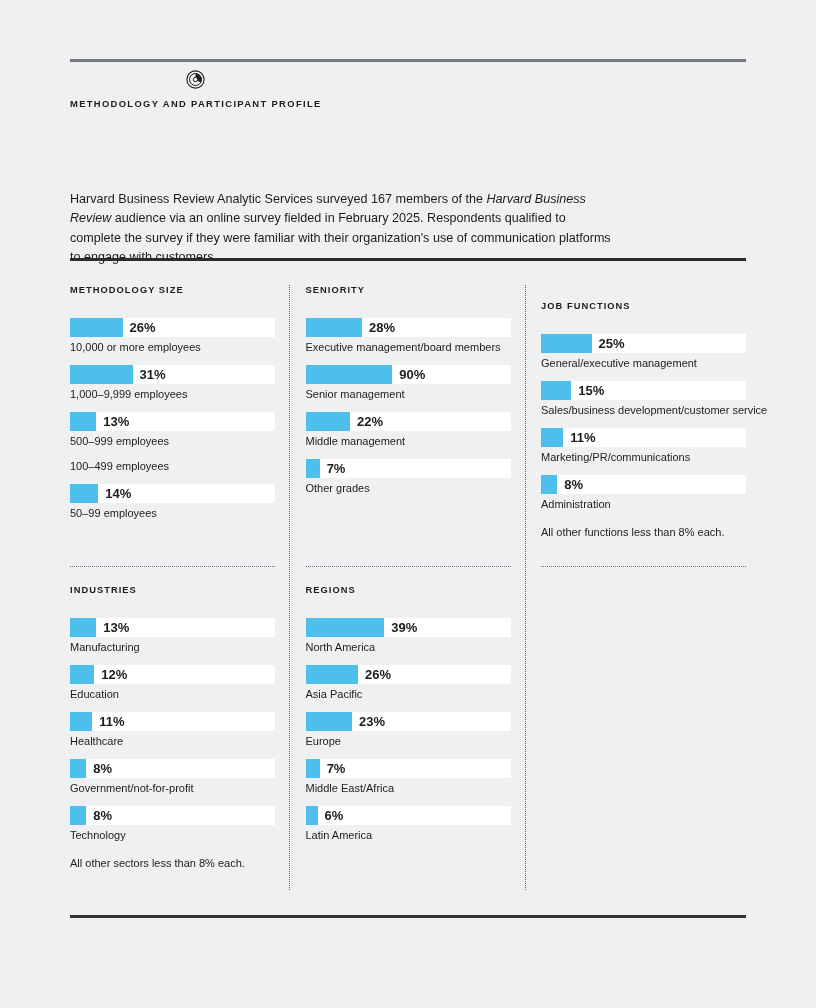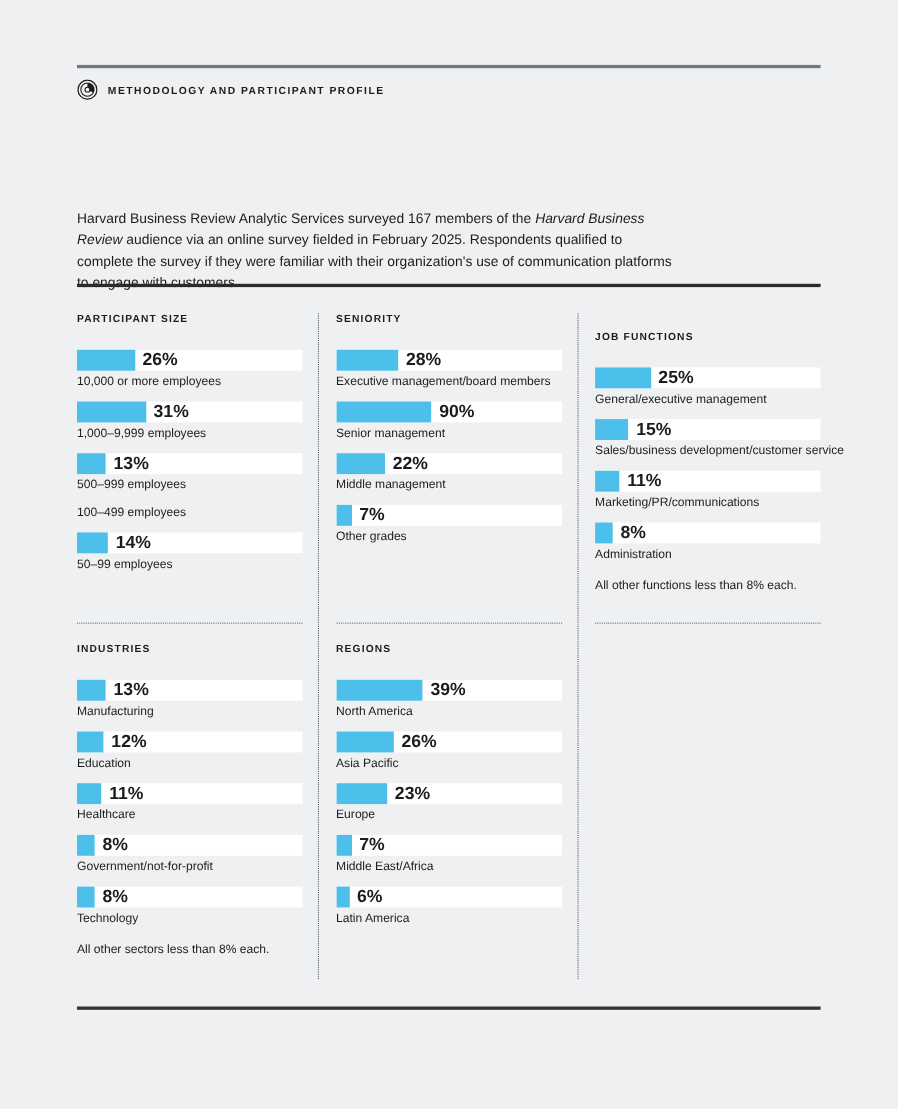--- a/index.html
+++ b/index.html
@@ -30,20 +30,21 @@
     background: #75787d;
   }
 
   .kicker {
     position: absolute;
     left: 0; top: 70px;
     display: flex;
     align-items: center;
     gap: 9px;
     height: 22px;
+    flex-direction: column;
   }
   .kicker-icon { width: 19px; height: 19px; display: block; }
   .kicker-text {
     font-size: 9.4px;
     font-weight: bold;
     letter-spacing: 1.35px;
     color: #1c1c1c;
     white-space: nowrap;
   }
 
@@ -133,21 +134,21 @@
     background: #ffffff;
     display: flex;
     align-items: center;
   }
   .bar-fill {
     height: 19px;
     background: #4cc0ea;
     flex: 0 0 auto;
   }
   .bar-value {
-    font-size: 16px;
+    font-size: 13px;
     font-weight: bold;
     color: #1c1c1c;
     margin-left: 7px;
     line-height: 19px;
     white-space: nowrap;
   }
   .bar-label {
     font-size: 11px;
     line-height: 15px;
     color: #1c1c1c;
@@ -185,21 +186,21 @@
 
   <div class="mid-rule"></div>
 
   <div class="grid">
     <div class="vdiv vdiv-1"></div>
     <div class="vdiv vdiv-2"></div>
     <div class="hdiv hdiv-0"></div>
     <div class="hdiv hdiv-1"></div>
     <div class="hdiv hdiv-2"></div>
   <div class="col col-0 row-0">
-        <div class="col-title">PARTICIPANT SIZE</div>
+        <div class="col-title">METHODOLOGY SIZE</div>
         <div class="bars">
           <div class="bar-item">
             <div class="bar-track">
               <div class="bar-fill" style="width: 52.52px; background: rgb(76, 192, 234);"></div>
               <span class="bar-value">26%</span>
             </div>
             <div class="bar-label">10,000 or more employees</div>
           </div>
           <div class="bar-item">
             <div class="bar-track">

